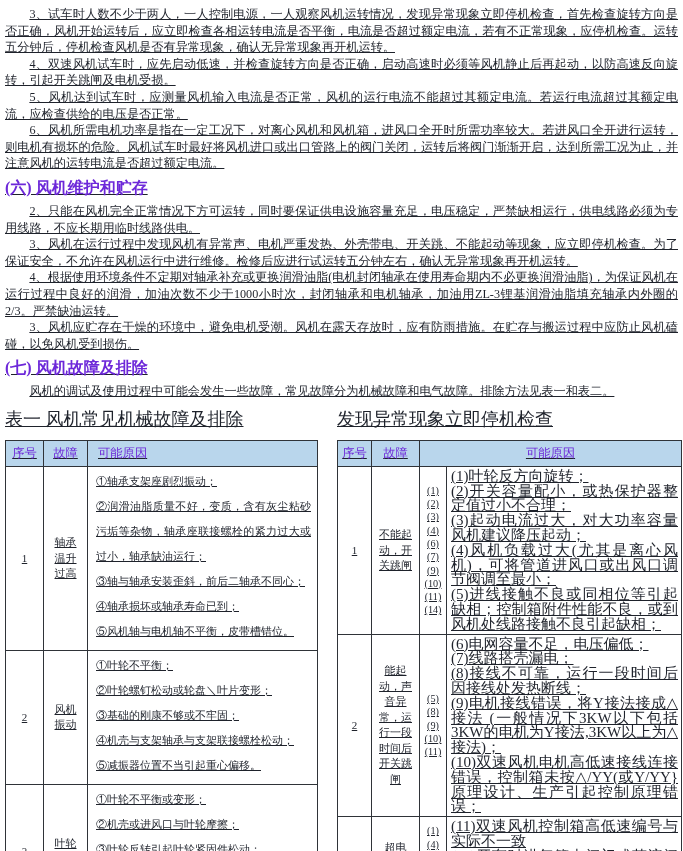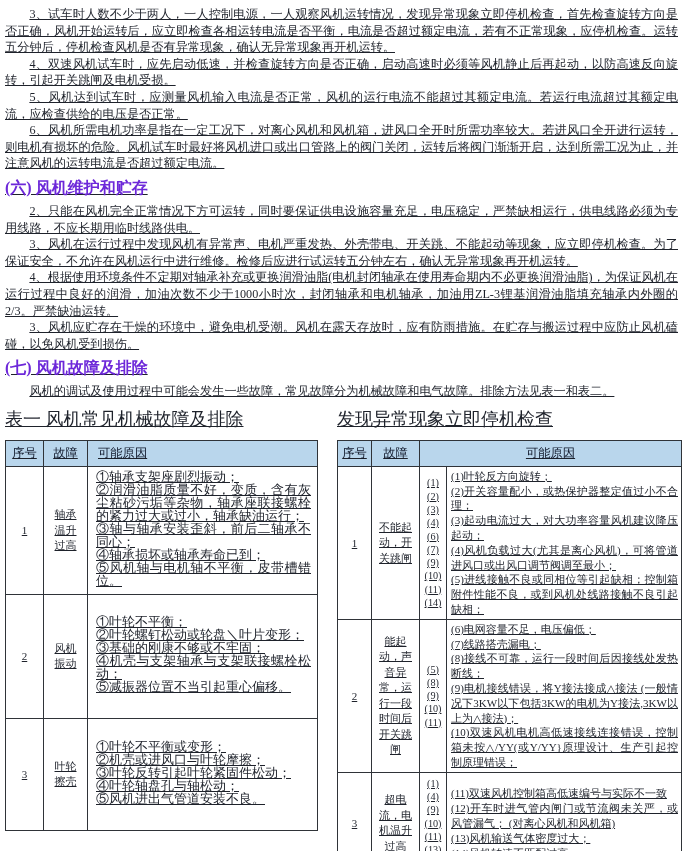--- a/index.html
+++ b/index.html
@@ -18,27 +18,27 @@
   }
   p.body-text{margin:0;text-indent:2em;text-align:justify;}
   h2.sec{font-size:16px;line-height:20px;margin:6px 0 5px 0;font-weight:bold;color:#6d28d9;}
   .tables-row{display:flex;gap:19px;margin-top:12px;align-items:flex-start;}
   .table-block{flex:0 0 auto;}
   .tb-left{width:313px;}
   .tb-right{width:345px;}
   .table-title{font-size:18px;line-height:15px;margin:0 0 13px 0;}
   table{border-collapse:collapse;table-layout:fixed;width:100%;}
   th,td{border:1.5px solid #2f3338;padding:1px 3px;vertical-align:middle;box-sizing:border-box;}
-  thead th{background:#b9d6ec;font-weight:normal;height:26px;text-align:center;font-size:12.3px;color:#0f172a;}
+  thead th{background:#b9d6ec;font-weight:normal;height:26px;text-align:center;font-size:12.3px;color:#6d28d9;}
   th.cause-h-left{text-align:left;padding-left:10px;}
   td.cell-no{text-align:center;font-size:11px;}
   td.cell-fault{text-align:center;font-size:11px;line-height:15.5px;padding:1px 6px;}
   td.cell-causes{white-space:pre-line;text-align:justify;}
-  table.mech td.cell-causes{font-size:13px;line-height:13px;padding:2px 6px 6px 8px;}
-  table.elec td.cell-causes{font-size:11px;line-height:14.8px;padding:2px 3px 2px 4px;}
+  table.mech td.cell-causes{font-size:11px;line-height:25px;padding:2px 6px 6px 8px;}
+  table.elec td.cell-causes{font-size:15px;line-height:14.8px;padding:2px 3px 2px 4px;}
   td.cell-refs{font-size:10.2px;line-height:13.3px;text-align:center;white-space:pre-line;padding:1px 0;}
   table.mech tr.r1 td{height:128px;}
   table.mech tr.r2 td{height:124px;}
   table.mech tr.r3 td{height:112px;}
   table.elec tr.r1 td{height:136px;}
   table.elec tr.r2 td{height:128px;}
   table.elec tr.r3 td{height:102px;}
 </style>
 </head>
 <body>

